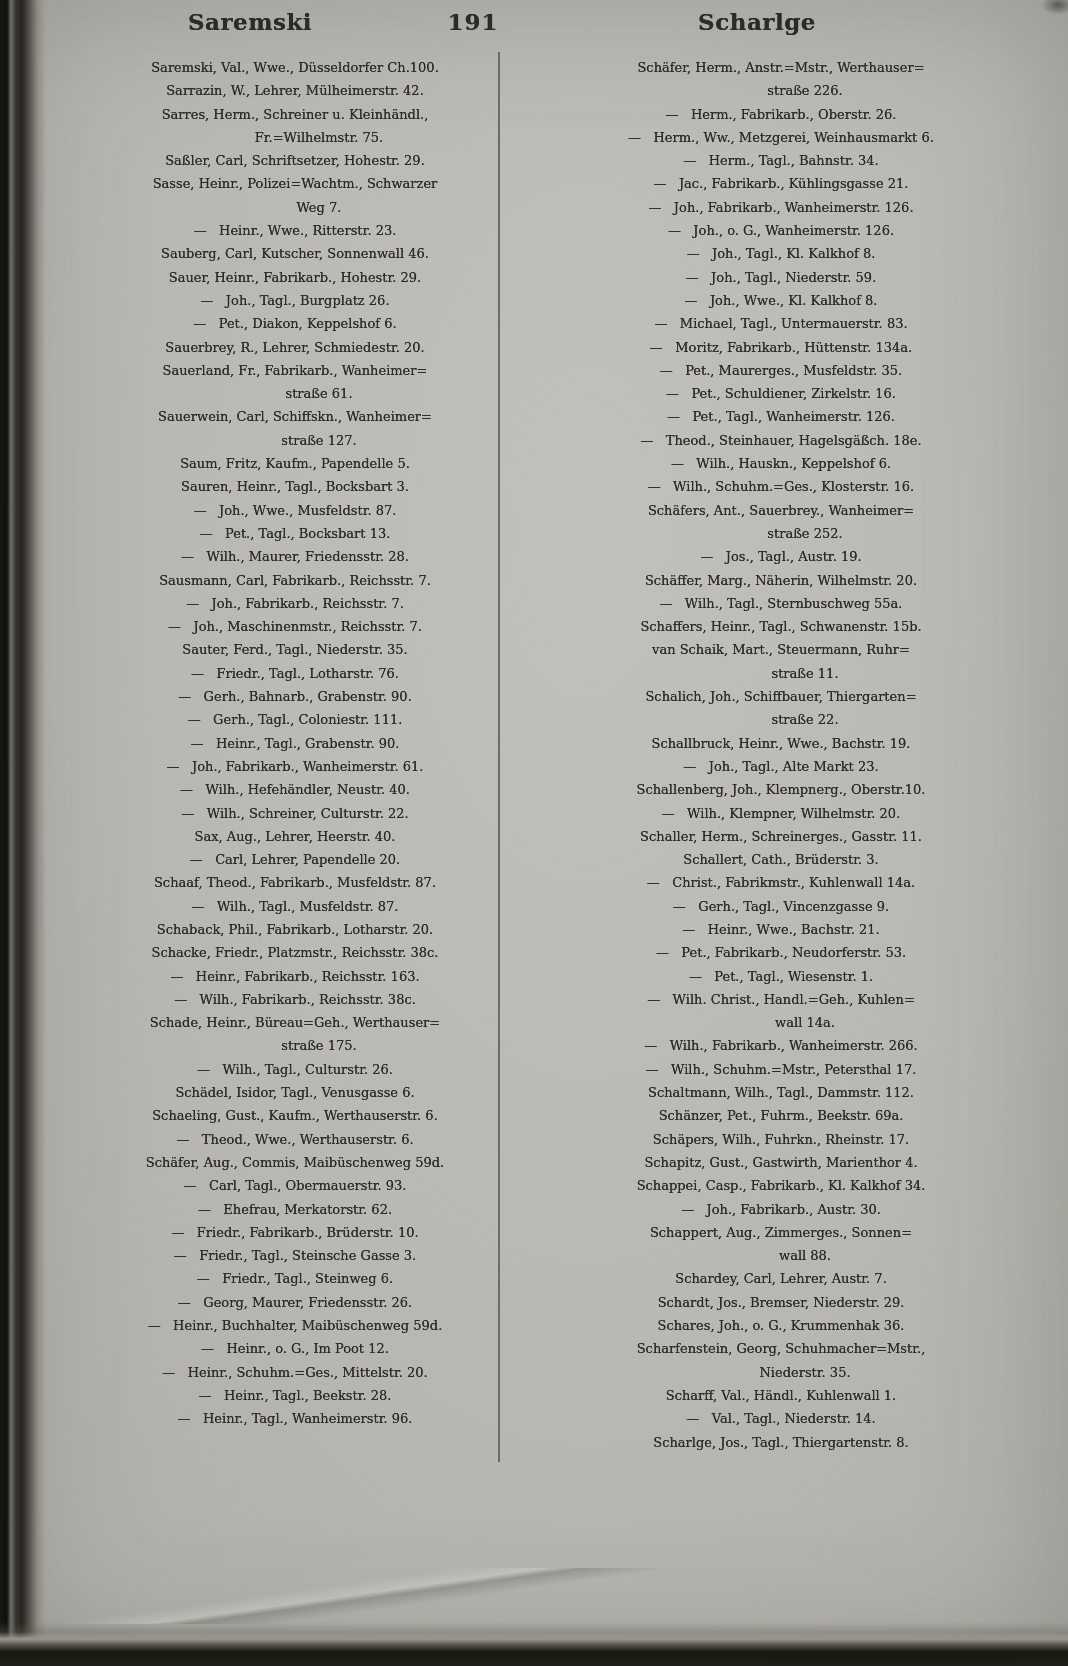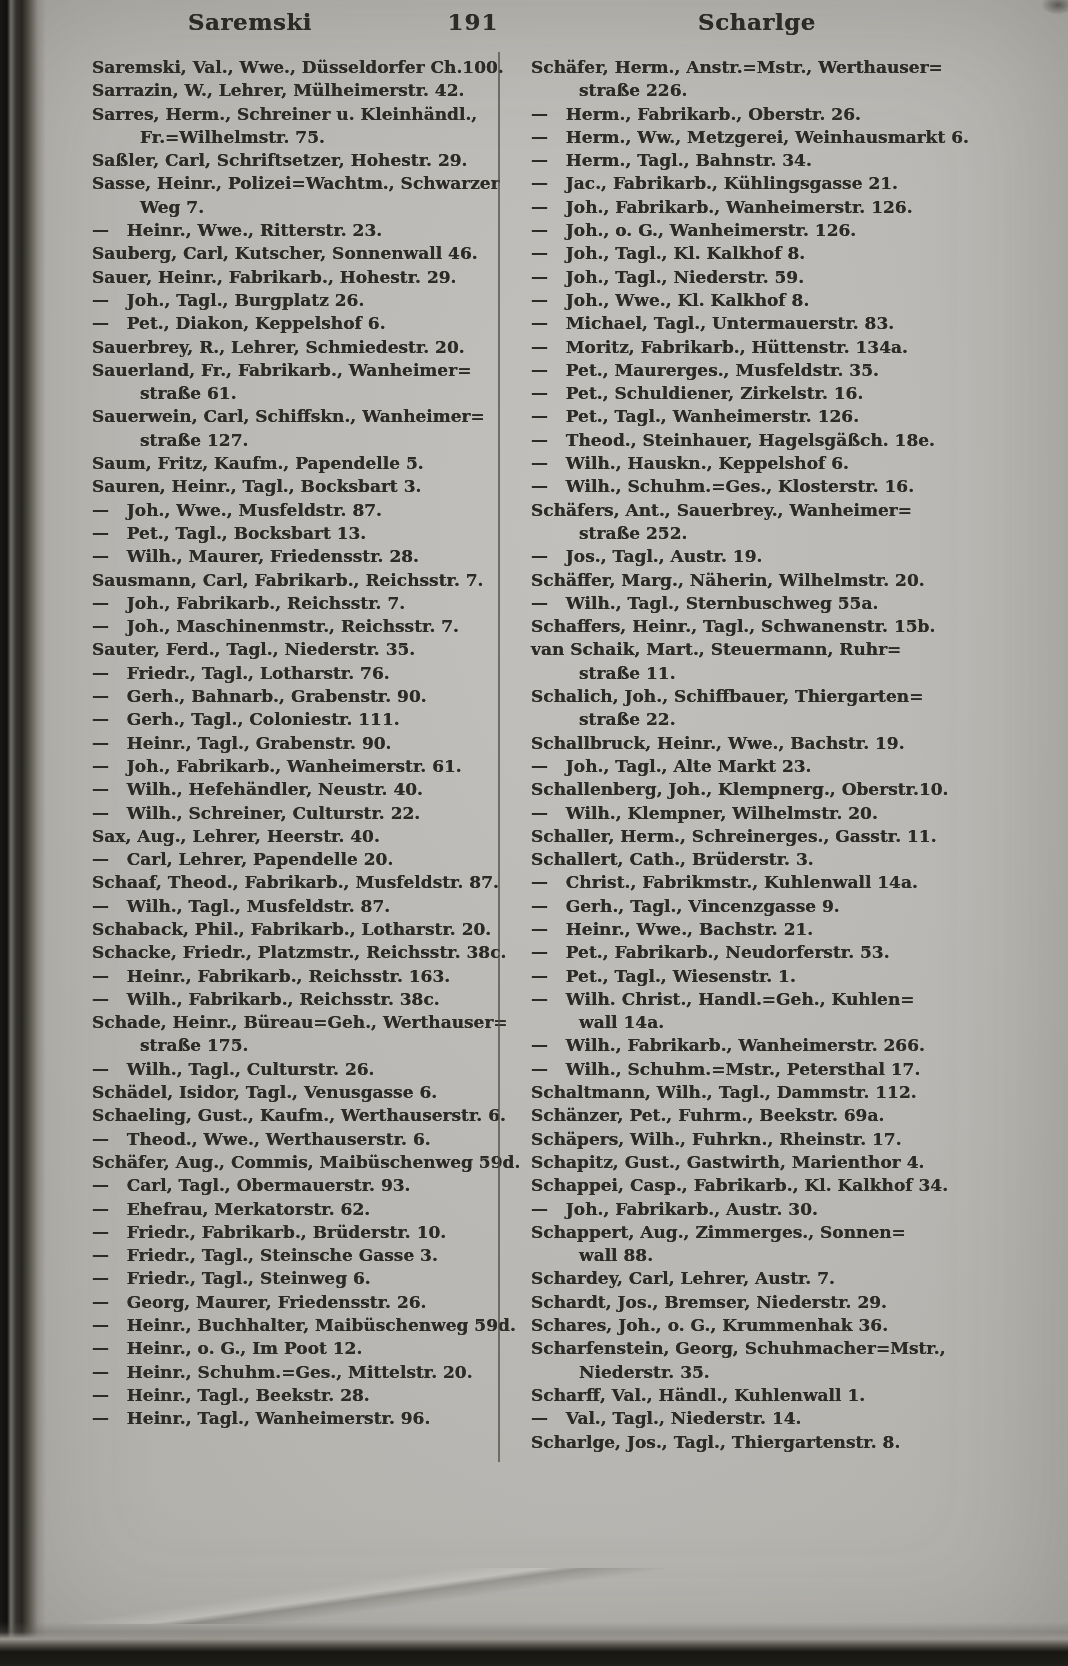--- a/index.html
+++ b/index.html
@@ -3,34 +3,35 @@
 <meta charset="utf-8">
 <style>
   html,body{margin:0;padding:0;background:#777;}
   .page{
     position:relative; width:1068px; height:1666px; overflow:hidden;
     background:#b8b7b3;
     background-image:radial-gradient(ellipse at 55% 32%, #c1c0bc 0%, #b8b7b3 55%, #adaca7 100%);
     box-shadow:inset 0 0 140px rgba(70,68,58,.28);
     font-family:"DejaVu Serif","Liberation Serif",serif;
     color:#2d2b25;
+    text-align:center;
   }
   .gutter{position:absolute;left:0;top:0;height:100%;width:46px;
     background:linear-gradient(90deg,#181715 0,#100f0e 7px,#6f6d67 11px,#34332f 16px,#26251f 22px,#59574f 30px,#908e86 38px,rgba(160,158,150,0) 46px);}
   .bottom-edge{position:absolute;left:0;right:0;bottom:0;height:44px;
     background:linear-gradient(180deg,rgba(0,0,0,0) 0,rgba(98,95,87,.35) 10px,#999690 17px,#55534b 23px,#17160f 30px,#211f1a 44px);}
   .curl{position:absolute;left:46px;bottom:42px;width:620px;height:56px;
     background:linear-gradient(172deg,rgba(0,0,0,0) 40%,rgba(222,220,212,.35) 49%,rgba(70,68,60,.26) 53%,rgba(0,0,0,0) 62%);}
   .corner-smudge{position:absolute;top:-5px;right:-7px;width:34px;height:20px;
     background:radial-gradient(closest-side,rgba(35,33,30,.55),rgba(35,33,30,0));}
   .header{position:absolute;top:8px;left:0;width:100%;height:30px;font-weight:bold;font-size:23px;}
   .header .hk{position:absolute;transform:translateX(-50%);letter-spacing:.5px;
     text-shadow:0 0 .6px rgba(45,42,36,.9);}
   .hk.l{left:250px;} .hk.c{left:473px;letter-spacing:1px;} .hk.r{left:757px;}
-  .col{position:absolute;top:56px;font-size:17px;font-weight:bold;line-height:23.3px;
+  .col{position:absolute;top:56px;font-size:13px;font-weight:normal;line-height:23.3px;
     text-shadow:0 0 .5px rgba(45,42,36,.85);}
   .col-left{left:92px;width:406px;}
   .col-right{left:531px;width:500px;}
   .line{white-space:pre;height:23.3px;}
   .line.c{padding-left:48px;}
   .divider{position:absolute;left:498px;top:52px;width:2px;height:1410px;background:#54524c;opacity:.75;}
 </style>
 </head>
 <body>
 

